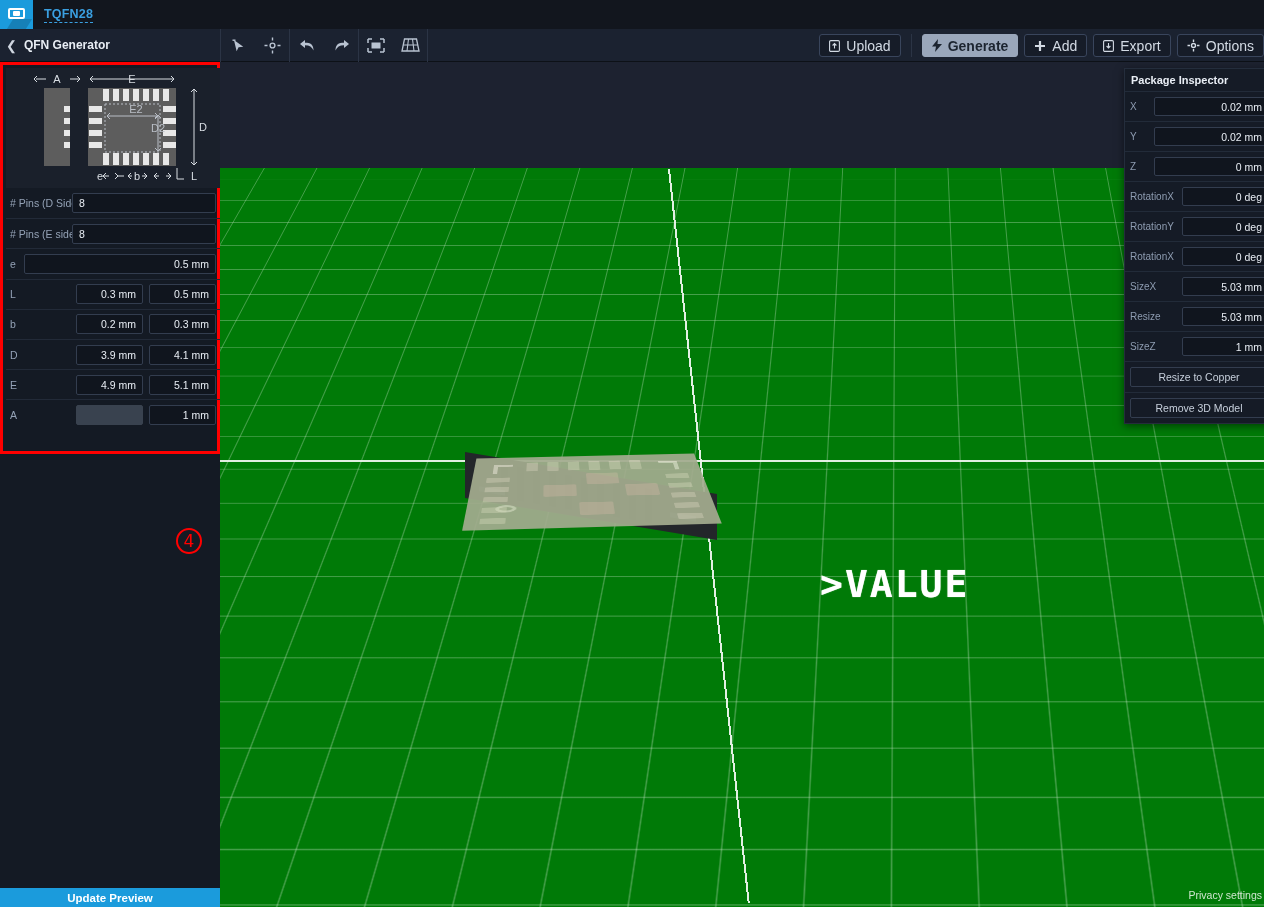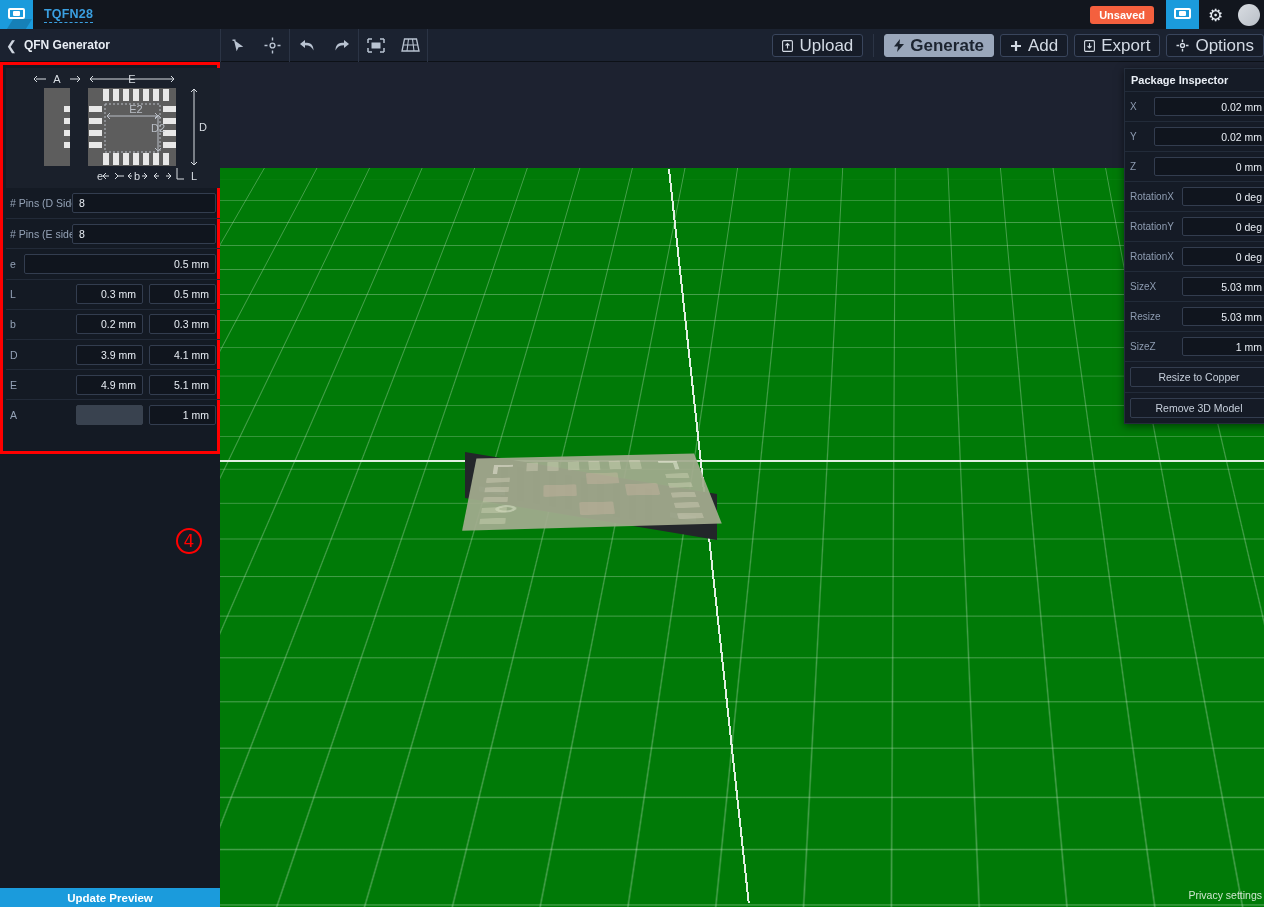--- a/index.html
+++ b/index.html
@@ -95,21 +95,21 @@
 
   .toolbar-right {
     position: absolute; right: 0; top: 0; height: 33px;
     display: flex; align-items: center; gap: 6px; padding-right: 0px;
   }
   .tb-sep { width: 1px; height: 23px; background: #2b3445; margin: 0 4px; }
   .action-btn {
     display: flex; align-items: center; gap: 6px;
     height: 23px; padding: 0 9px;
     border: 1px solid #39455c; border-radius: 3px;
-    background: #161c28; color: #d3dae4; font-size: 17px;
+    background: #161c28; color: #d3dae4; font-size: 14px;
     cursor: pointer; white-space: nowrap;
   }
   .action-btn.primary { background: #9aa7bb; color: #1c2430; border-color: #9aa7bb; font-weight: bold; }
   .action-btn.primary svg path, .action-btn.primary svg polygon { fill: #1c2430; }
 
   
   .left-panel {
     position: absolute; left: 0; top: 62px; width: 220px; height: 845px;
     background: #141a24;
   }
@@ -285,33 +285,20 @@
   <div class="topbar">
     <div class="logo-box">
       <div class="logo-glyph">
         <div class="shadow"></div>
         <div class="body"></div>
         <div class="notch"></div>
       </div>
     </div>
     <div class="doc-title">TQFN28</div>
 
-    <div class="topbar-right">
-      <div class="unsaved-badge">Unsaved</div>
-      <div class="topbar-iconbtn active">
-        <div class="logo-glyph">
-          <div class="body"></div>
-          <div class="notch"></div>
-        </div>
-      </div>
-      <div class="topbar-iconbtn">
-        <div class="gear"></div>
-      </div>
-      <div class="avatar"></div>
-    </div>
   </div>
 
   <div class="toolbar">
     <div class="back-region">
       <span class="chev-left">❮</span>
       <span class="back-label">QFN Generator</span>
     </div>
 
     <div class="tool-group first">
       <div class="tbtn">
@@ -435,20 +422,21 @@
         <div class="pad" style="left:218px; top:94px;  width:26px; height:11px"></div>
         <div class="pad" style="left:218px; top:116px; width:26px; height:11px"></div>
         <div class="pad" style="left:218px; top:138px; width:26px; height:11px"></div>
         <div class="big-pad" style="left:80px;  top:70px;  width:36px; height:26px"></div>
         <div class="big-pad" style="left:128px; top:44px;  width:36px; height:26px"></div>
         <div class="big-pad" style="left:170px; top:72px;  width:36px; height:26px"></div>
         <div class="big-pad" style="left:118px; top:110px; width:36px; height:26px"></div>
       </div>
     </div>
 
+    <div class="silk silk-value">&gt;VALUE</div>
 
     <div class="privacy">Privacy settings</div>
   </div>
 
   <div class="left-panel">
 
     <div class="param-card">
 
       <div class="diagram">
         <svg width="214" height="120" viewBox="0 0 214 120">

